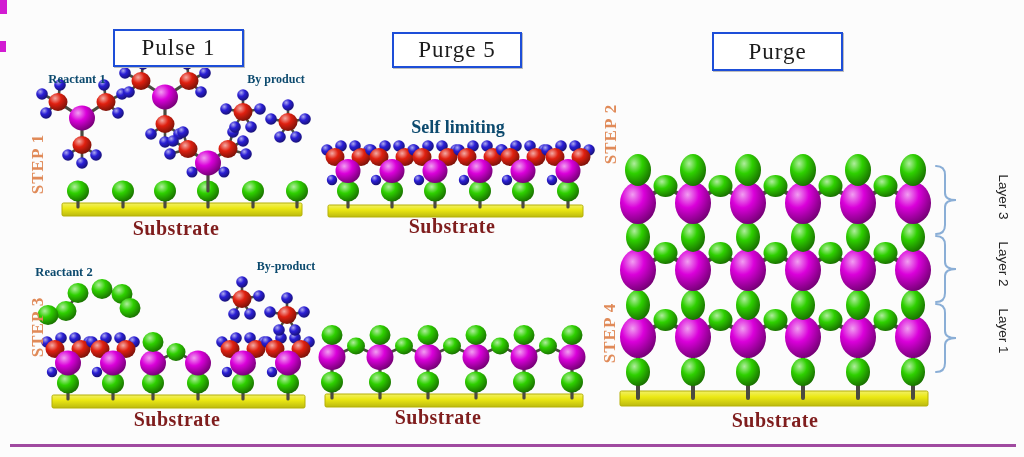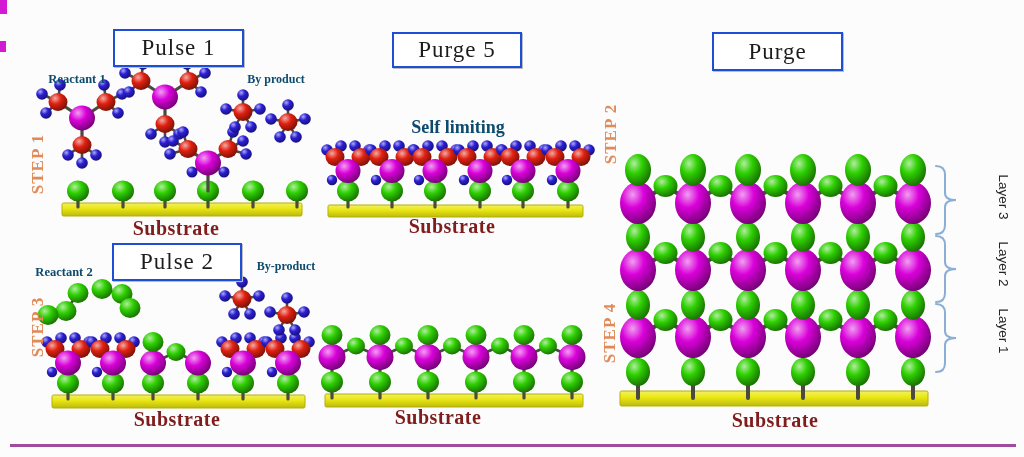--- a/index.html
+++ b/index.html
@@ -554,23 +554,20 @@
 
   <div class="pbox" style="left:113px;top:29px;width:127px;height:34px">
     <span>Pulse 1</span>
   </div>
   <div class="pbox" style="left:392px;top:32px;width:126px;height:32px">
     <span>Purge 5</span>
   </div>
   <div class="pbox" style="left:712px;top:32px;width:127px;height:35px">
     <span>Purge</span>
   </div>
-  <div class="pbox" style="left:112px;top:243px;width:126px;height:34px">
-    <span>Pulse 2</span>
-  </div>
 
   <div class="txt step vert-up" style="left:38px;top:164px">STEP 1</div>
   <div class="txt step vert-up" style="left:611px;top:134px">STEP 2</div>
   <div class="txt step vert-up" style="left:38px;top:327px">STEP 3</div>
   <div class="txt step vert-up" style="left:610px;top:333px">STEP 4</div>
 
   <div class="txt ann center" style="left:77px;top:79px">Reactant 1</div>
   <div class="txt ann-small center" style="left:276px;top:79px">By product</div>
   <div class="txt ann center" style="left:458px;top:127px;font-size:18px">Self limiting</div>
   <div class="txt ann center" style="left:64px;top:272px">Reactant 2</div>

